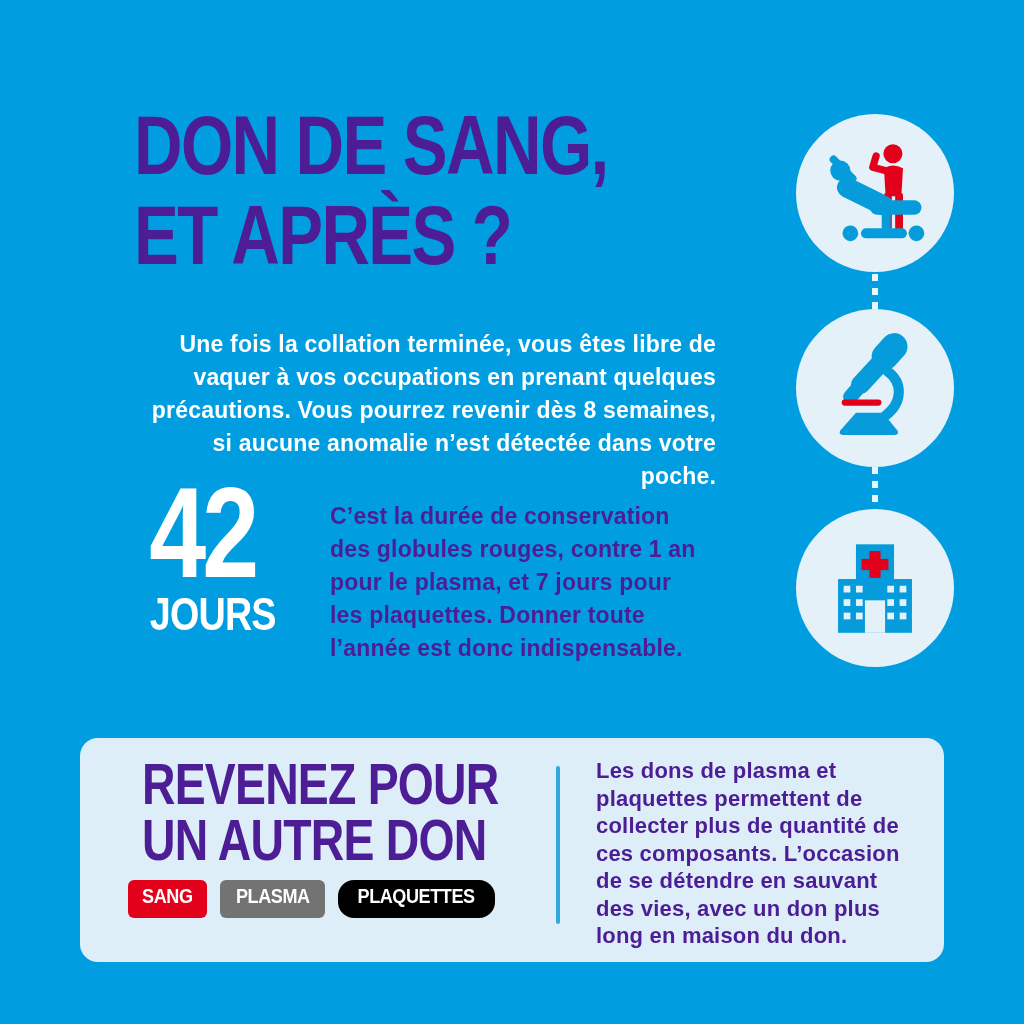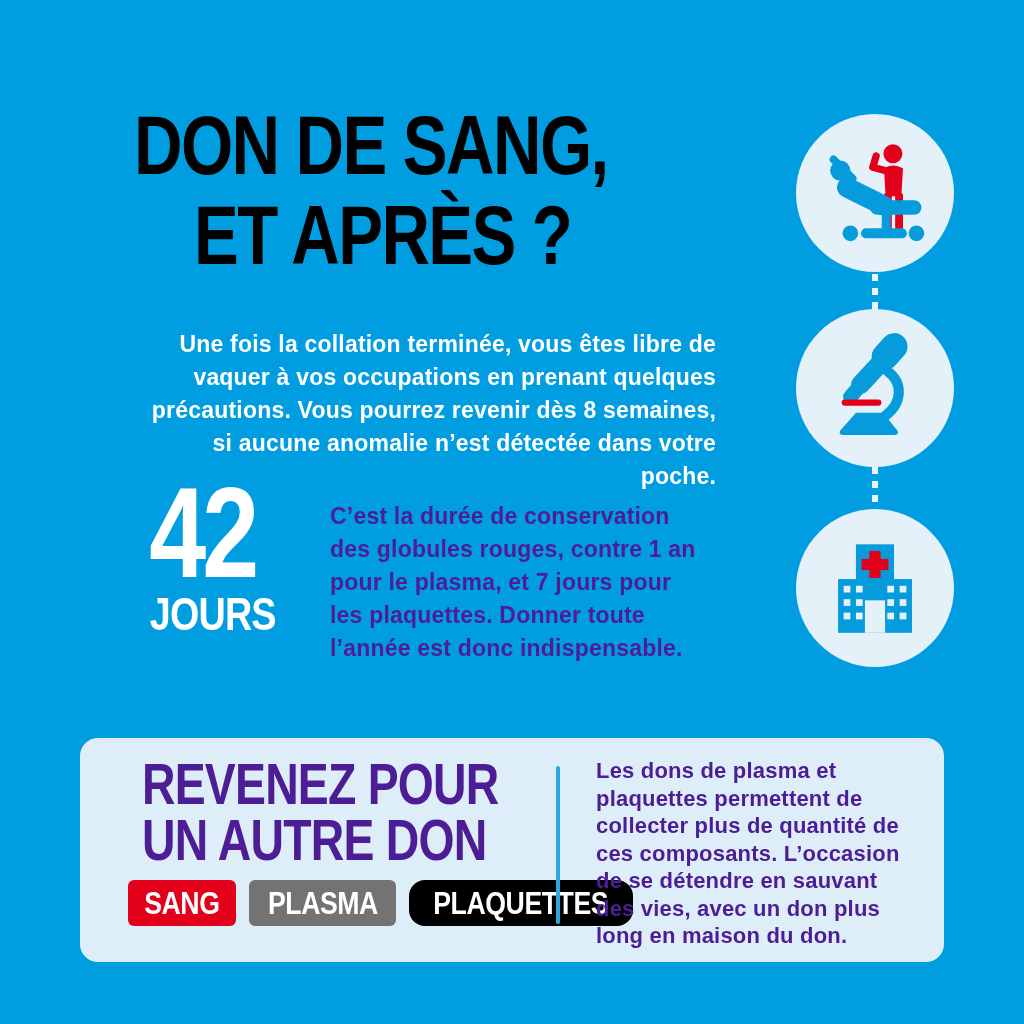--- a/index.html
+++ b/index.html
@@ -6,21 +6,21 @@
   body{
     width:1024px;height:1024px;
     background:#009EE0;
     position:relative;
     overflow:hidden;
     font-family:"Liberation Sans", sans-serif;
   }
   .abs{position:absolute;}
 
   
-  .title{left:134px;top:100px;color:#000000;text-align:center;}
+  .title{left:134px;top:100px;color:#4c1d95;}
   .title-line{
     display:block;
     font-size:84px;font-weight:bold;line-height:90px;
     letter-spacing:-2px;white-space:nowrap;
   }
   .title-line span{display:inline-block;transform:scaleX(.80);transform-origin:left center;}
 
   
   .intro{
     left:136px;top:328px;width:580px;
@@ -67,22 +67,22 @@
     background:#DEEEF8;border-radius:18px;
   }
   .card-heading{left:142px;top:756px;color:#4c1d95;}
   .card-heading-line{
     display:block;font-size:58px;font-weight:bold;line-height:56px;
     letter-spacing:-1px;white-space:nowrap;
   }
   .card-heading-line span{display:inline-block;transform:scaleX(.80);transform-origin:left center;}
   .badges{left:128px;top:880px;display:flex;gap:13px;}
   .badge{
-    color:#fff;font-size:31px;font-weight:bold;line-height:31px;
-    padding:8px 10px 7px;border-radius:6px;letter-spacing:-.5px;
+    color:#fff;font-size:21px;font-weight:bold;line-height:31px;
+    padding:0 10px 7px;border-radius:6px;letter-spacing:-.5px;
   }
   .badge span{display:inline-block;transform:scaleX(.86);transform-origin:center;}
   .badge:nth-child(1){background:#E2001A;}
   .badge:nth-child(2){background:#737373;}
   .badge:nth-child(3){background:#000000;border-radius:16px;}
   .divider{left:556px;top:766px;width:4px;height:158px;background:#2FA8E0;border-radius:2px;}
   .card-text{
     left:596px;top:757px;width:330px;
     color:#4c1d95;font-size:22px;font-weight:bold;line-height:27.5px;
     white-space:pre-line;letter-spacing:.2px;

